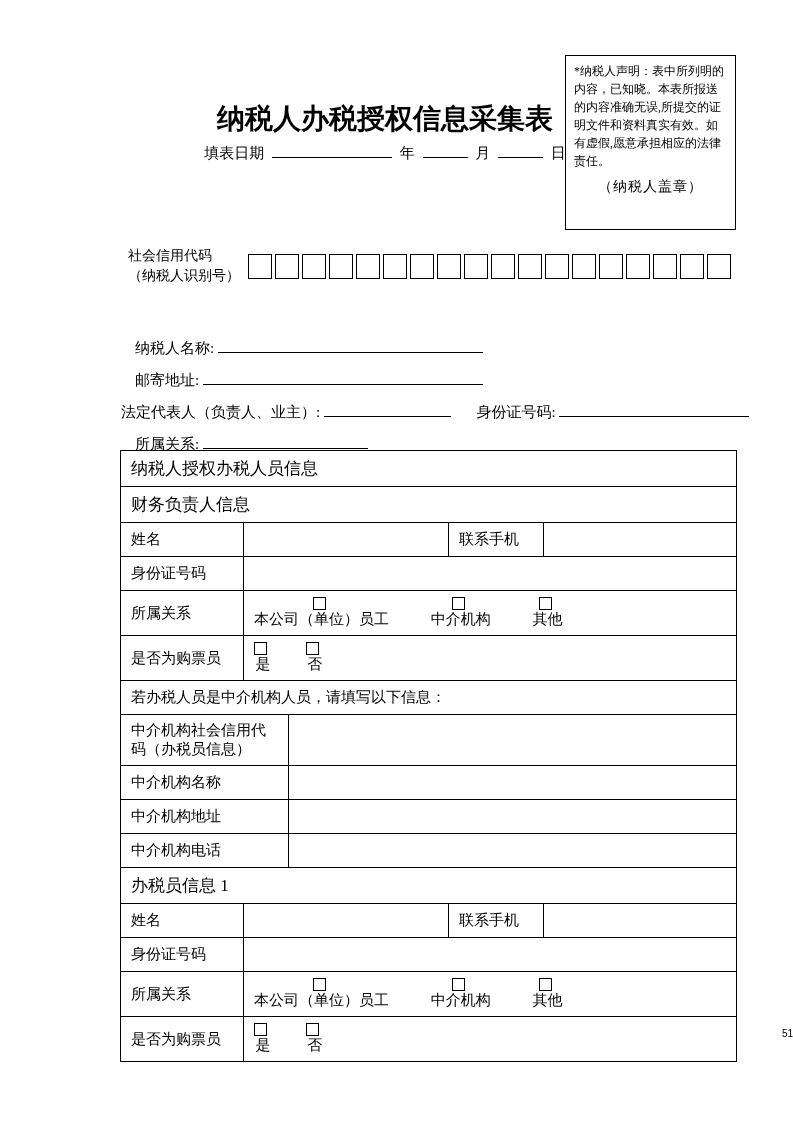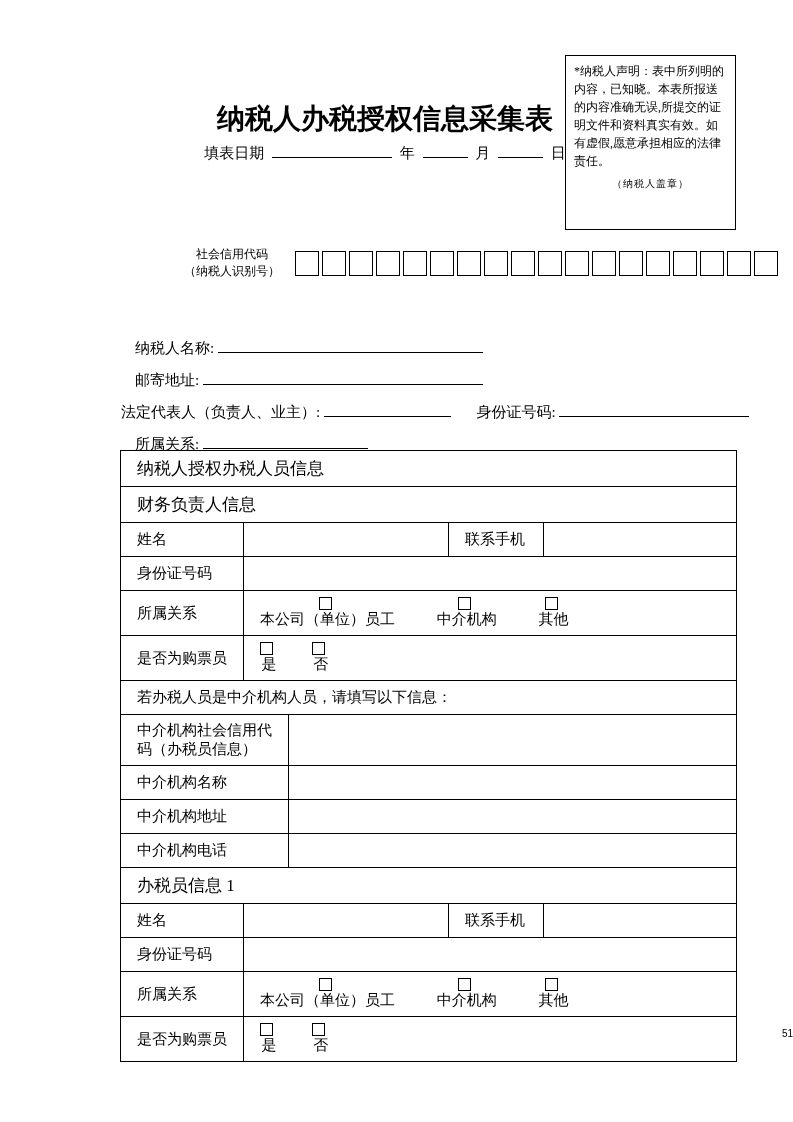--- a/index.html
+++ b/index.html
@@ -39,36 +39,35 @@
   
   .decl-box {
     left: 565px; top: 55px; width: 171px; height: 175px;
     border: 1px solid #000;
     padding: 6px 8px 4px 8px;
     font-size: 12px; line-height: 1.5;
   }
   .decl-box .heading { font-weight: normal; }
   .decl-box .stamp {
     text-align: center;
-    font-size: 10px;
+    font-size: 14px;
     margin-top: 6px;
     letter-spacing: 1px;
   }
 
   
   .cc-row {
     left: 128px; top: 246px;
     display: flex; align-items: center;
   }
   .cc-label {
     width: 114px;
-    font-size: 12px; line-height: 1.45;
-    text-align: center;
+    font-size: 14px; line-height: 1.45;
+    text-align: left;
     margin-right: 6px;
-    margin-left: 47px;
   }
   .cc-boxes { display: flex; }
   .code-box {
     width: 24px; height: 25px;
     border: 1px solid #000;
     margin-right: 3px;
     flex: none;
   }
 
   
@@ -97,21 +96,21 @@
   
   .form-table-wrap { left: 120px; top: 450px; width: 616px; }
   table.form-table {
     width: 100%;
     border-collapse: collapse;
     table-layout: fixed;
     font-size: 15px;
   }
   table.form-table td, table.form-table th {
     border: 1px solid #000;
-    padding: 6px 16px;
+    padding: 6px 10px;
     vertical-align: middle;
     text-align: left;
     font-weight: normal;
     height: 34px;
     overflow: hidden;
   }
   th.section-header {
     text-align: center;
     font-weight: bold;
     font-size: 17px;

